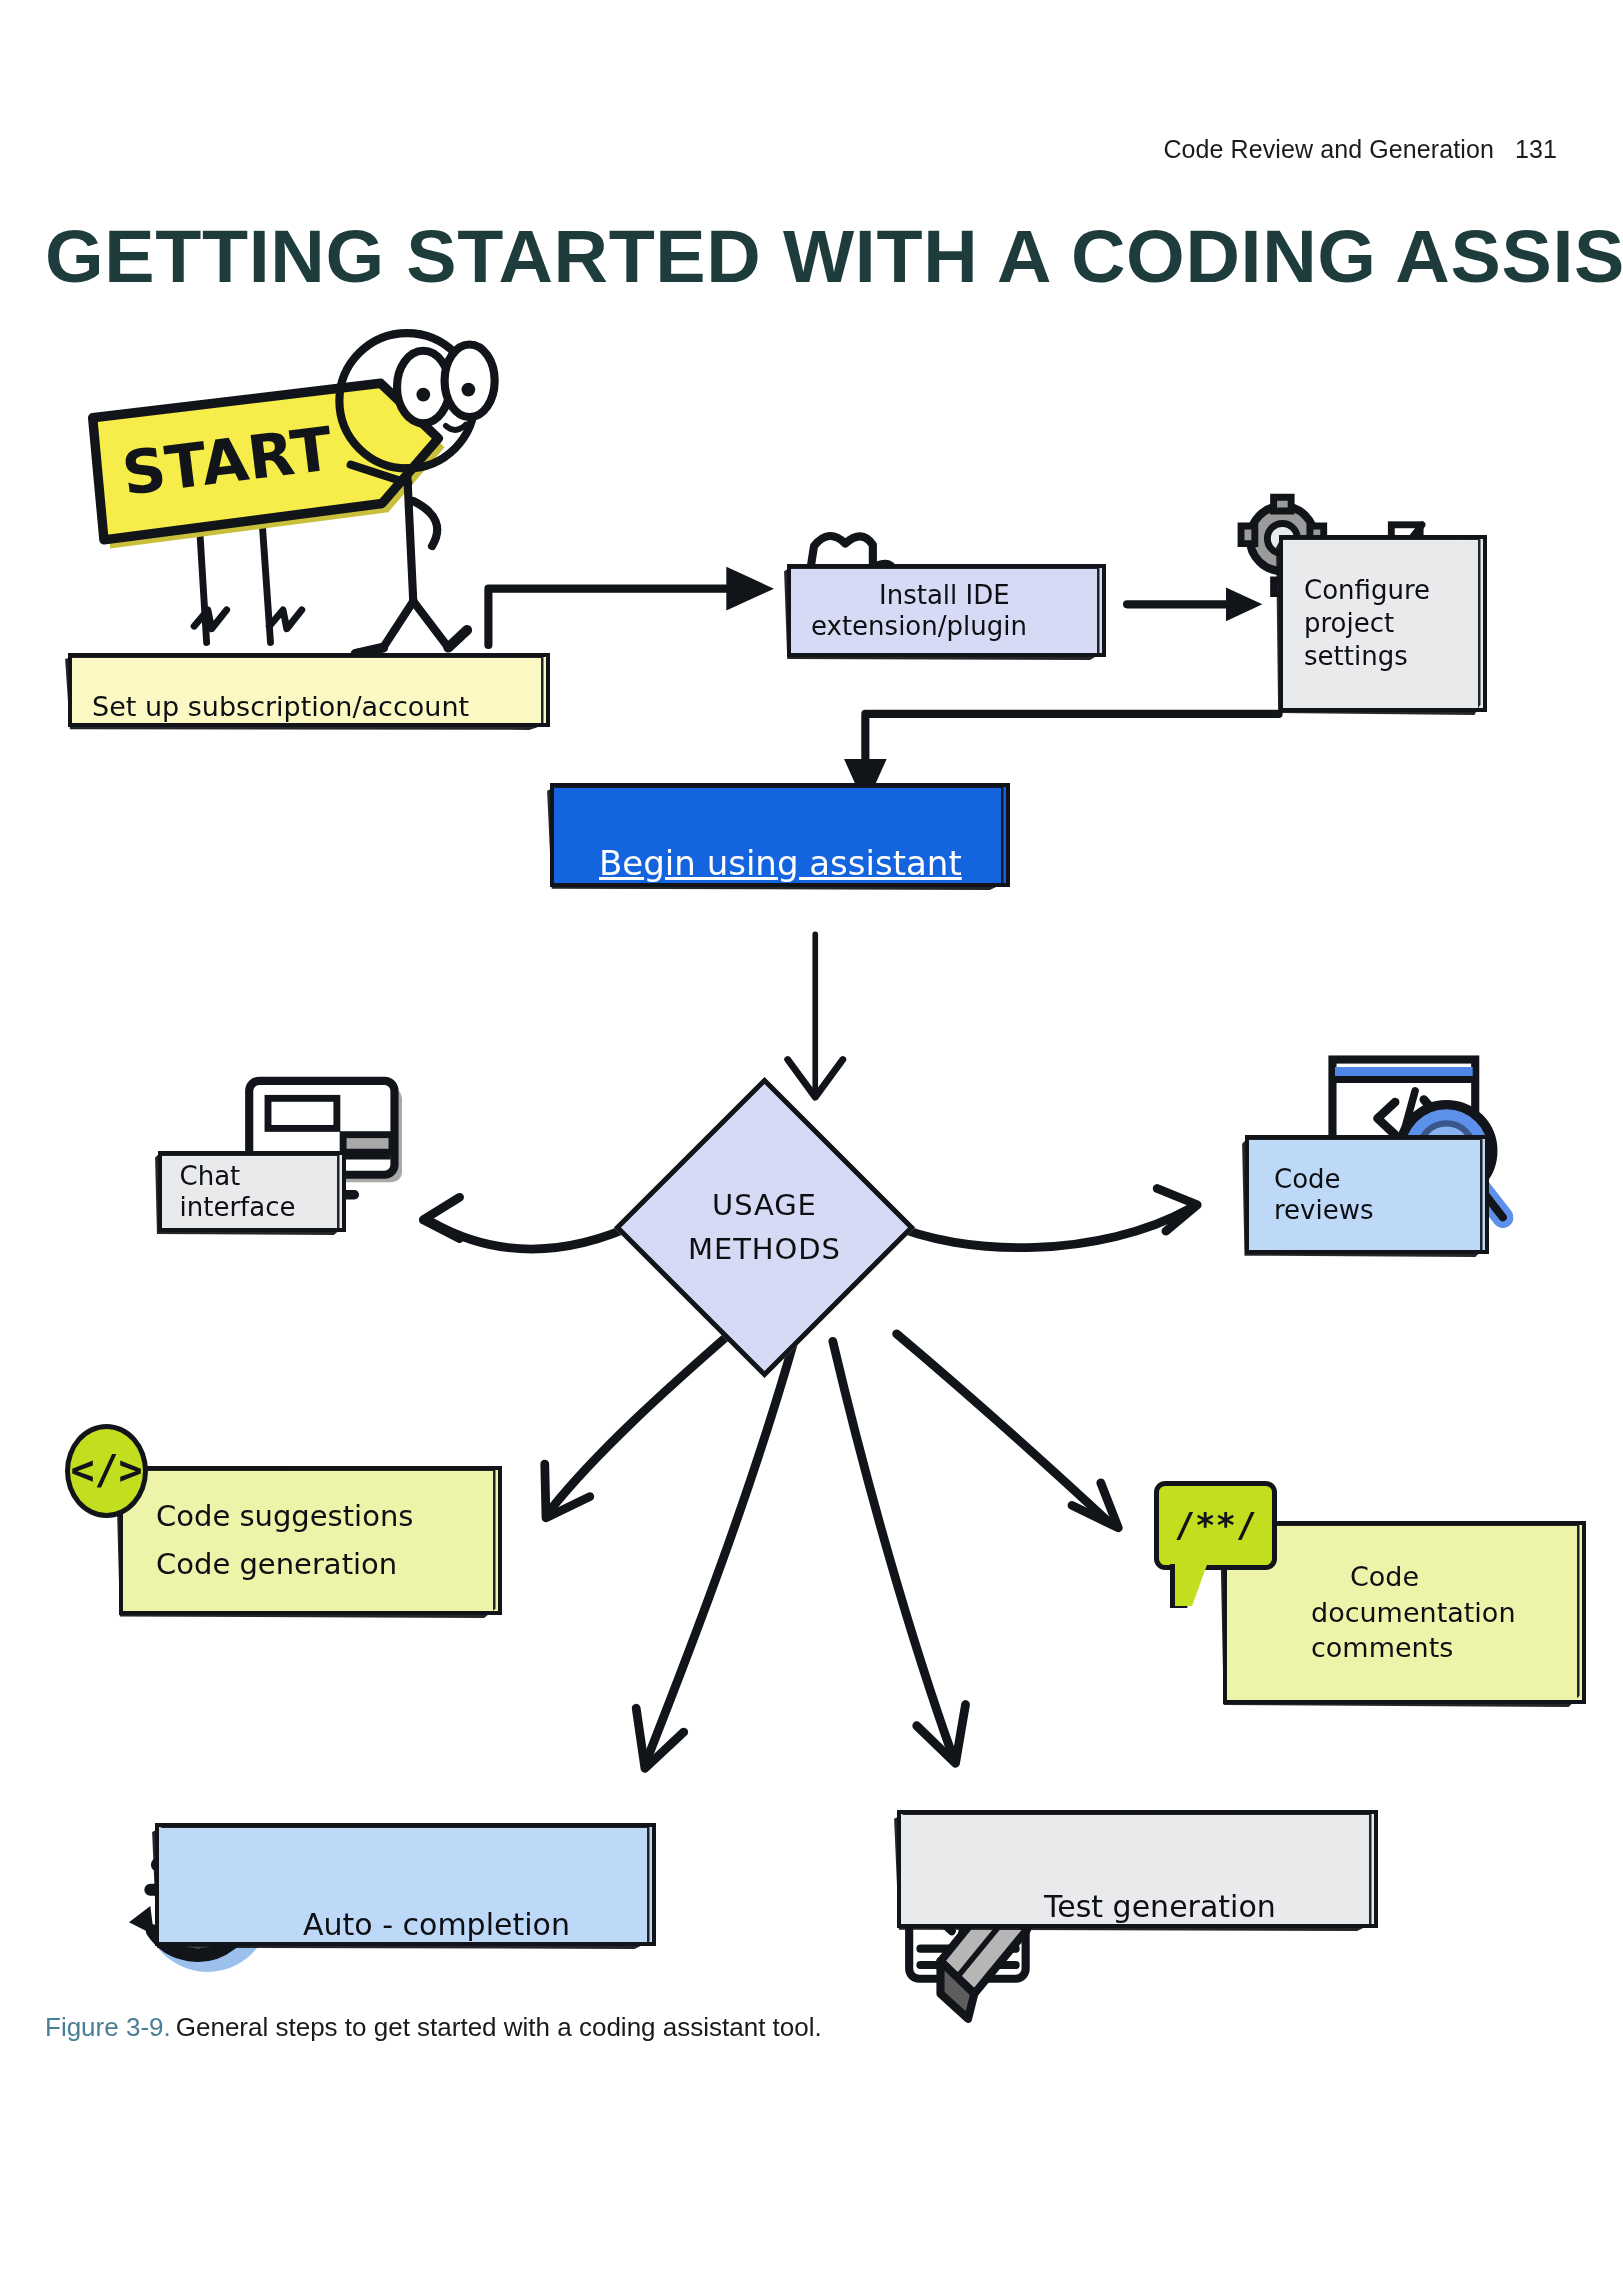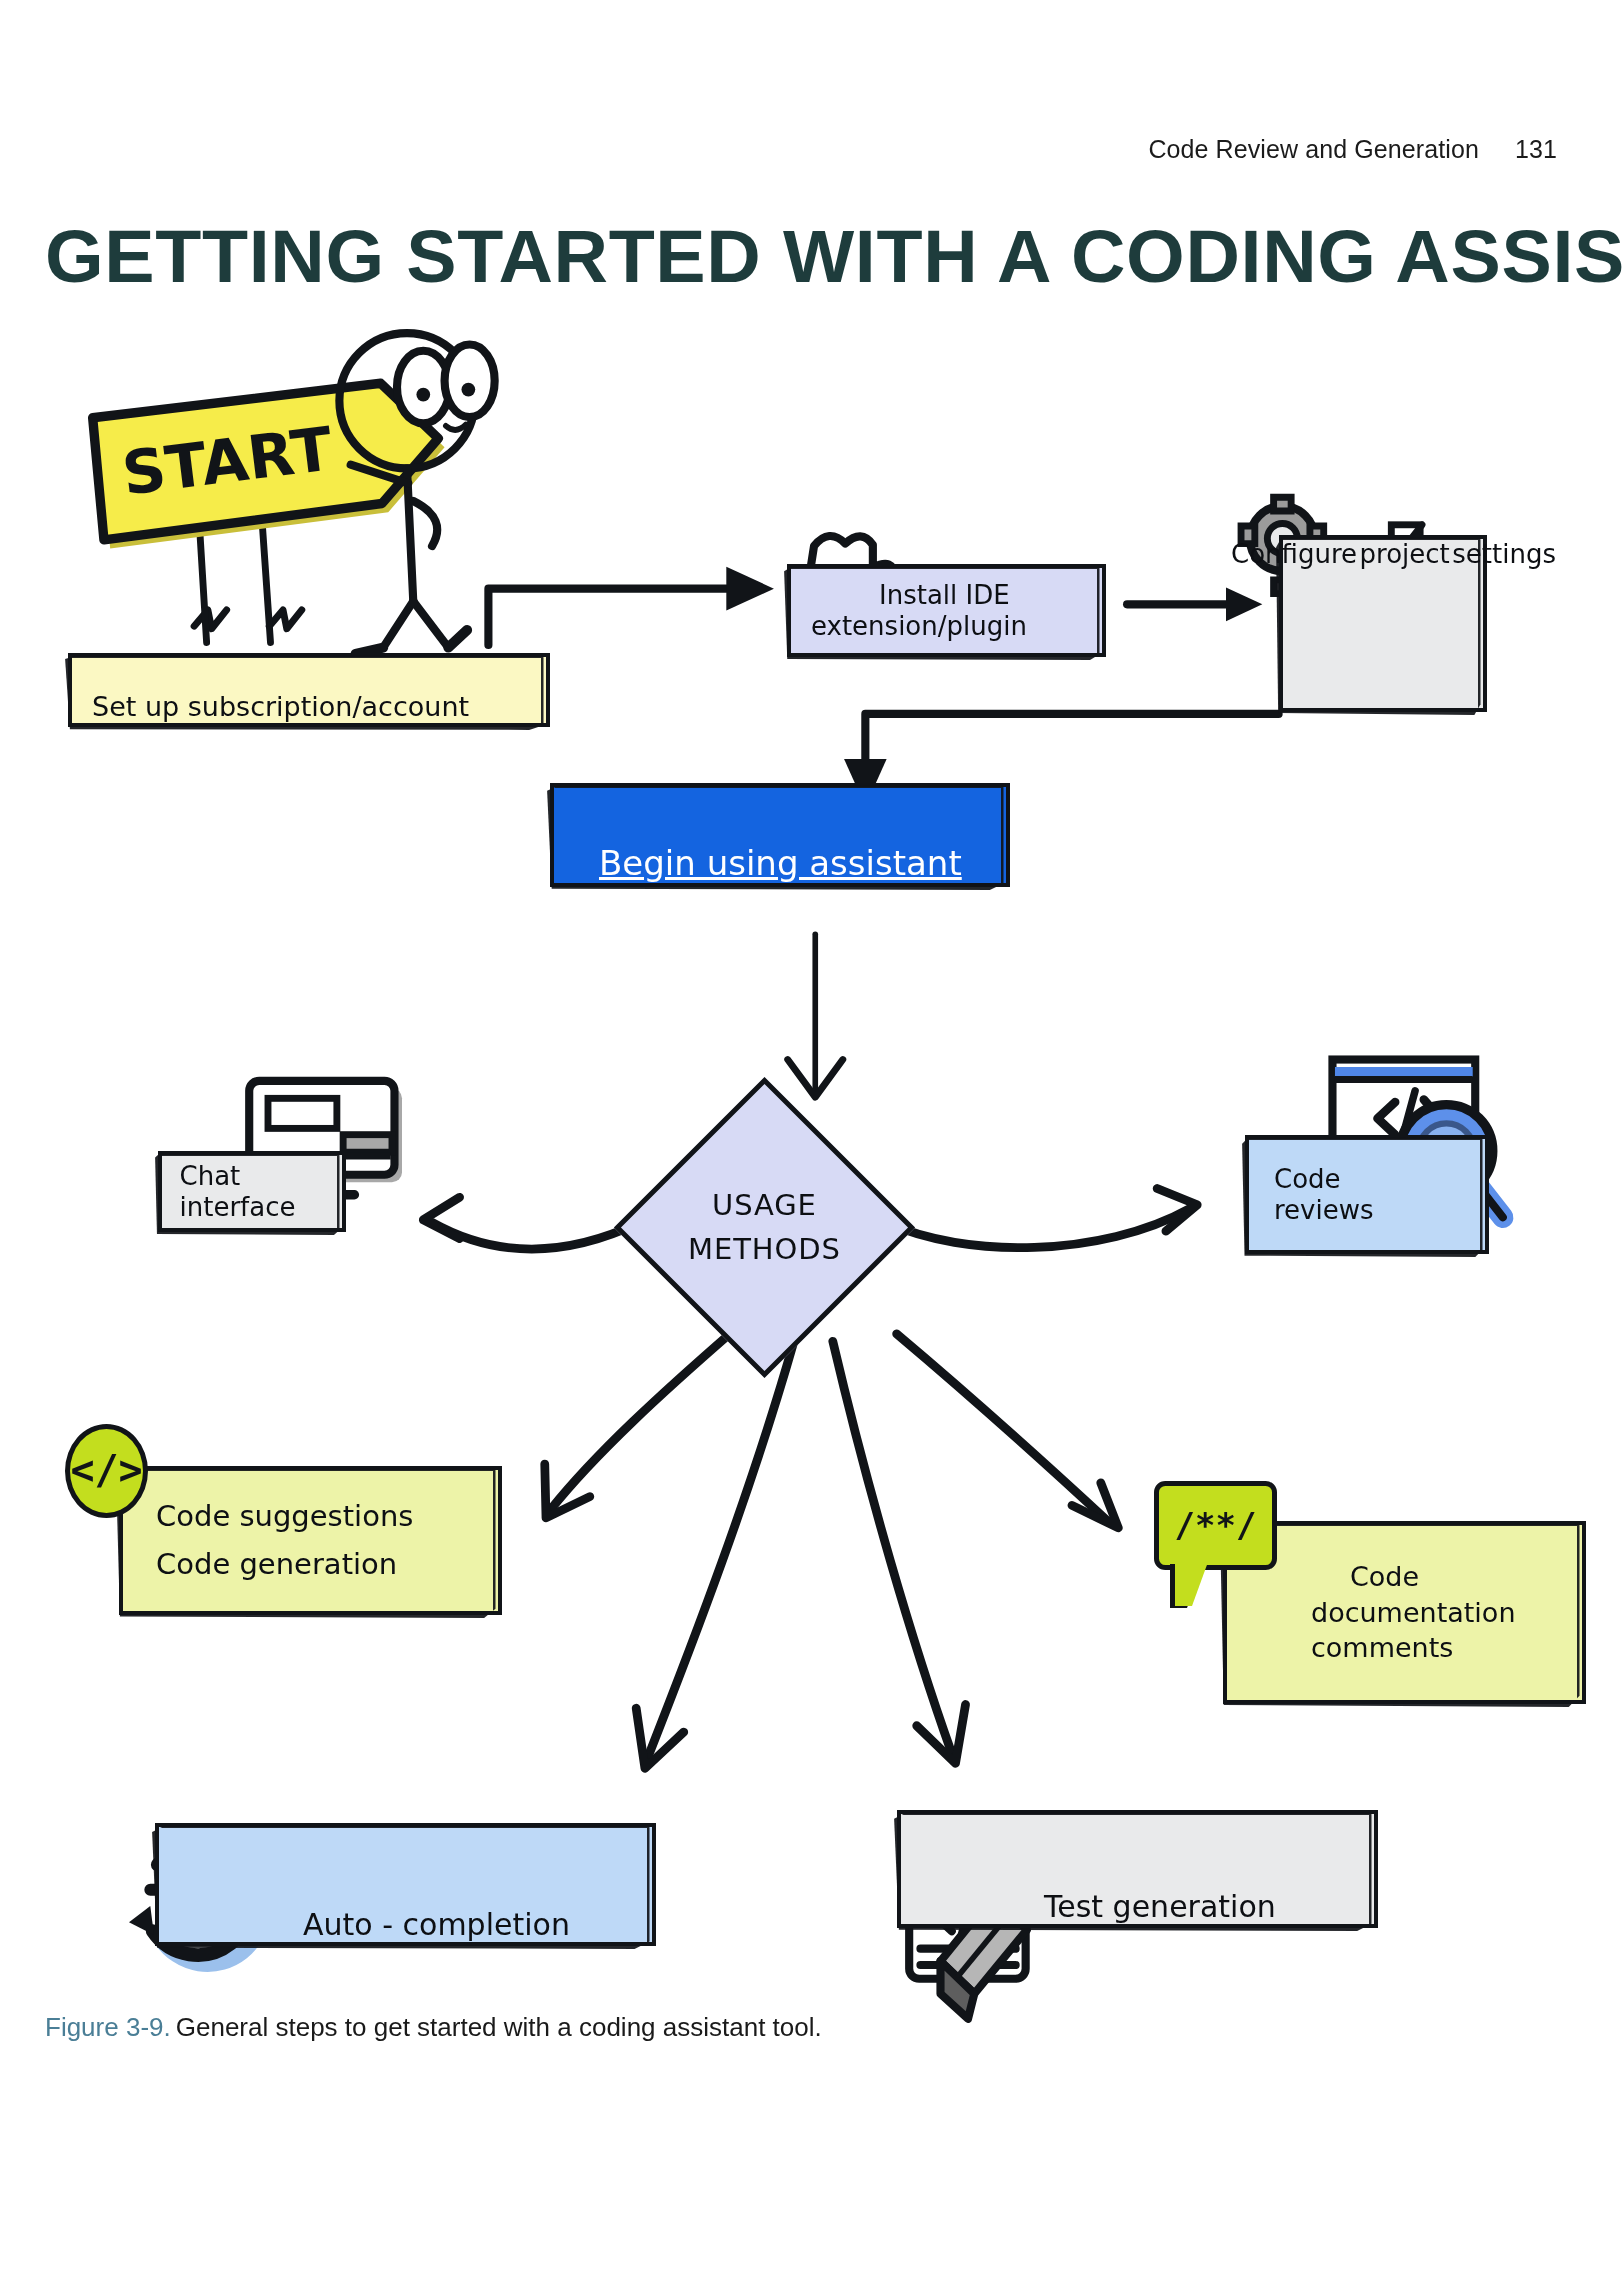--- a/index.html
+++ b/index.html
@@ -6,21 +6,21 @@
   html, body { margin:0; padding:0; background:#ffffff; }
   body {
     width:1623px; height:2295px;
     font-family:"Liberation Sans", sans-serif;
     position:relative; overflow:hidden;
   }
 
   
   #running-head {
     position:absolute; top:135px; right:66px;
-    display:flex; align-items:baseline; gap:36px;
+    display:flex; align-items:baseline; gap:21px;
     font-size:25px; color:#1b1b1b; letter-spacing:0.1px;
   }
   #running-head .rh-title { font-weight:400; }
   #running-head .rh-page  { font-weight:400;text-align:right; }
 
   
   #page-title {
     position:absolute; top:220px; left:45px; width:1541px;
     font-family:"Liberation Sans", sans-serif;
     font-weight:700; font-size:74px; line-height:1;
@@ -67,21 +67,21 @@
     left:68px; top:653px; width:482px; height:74px;
     padding-left:20px; font-size:27px;
   }
   #node-install {
     left:787px; top:564px; width:319px; height:93px;
     padding-left:88px; font-size:26px; flex-direction:column;
     align-items:flex-start; justify-content:center;
   }
   #node-configure {
     left:1279px; top:535px; width:208px; height:177px;
-    padding-left:21px; font-size:26px; flex-direction:row;
+    padding-left:21px; font-size:26px; flex-direction:column;
     align-items:flex-start; justify-content:center; gap:2.5px;
   }
   #node-begin {
     left:550px; top:783px; width:460px; height:104px;
     padding-left:45px; font-size:34px; border-color:#101318;text-decoration:underline;
   }
   #node-begin::after{ border-color:#101318; }
 
   #node-diamond {
     left:658px; top:1121px; width:213px; height:213px;

